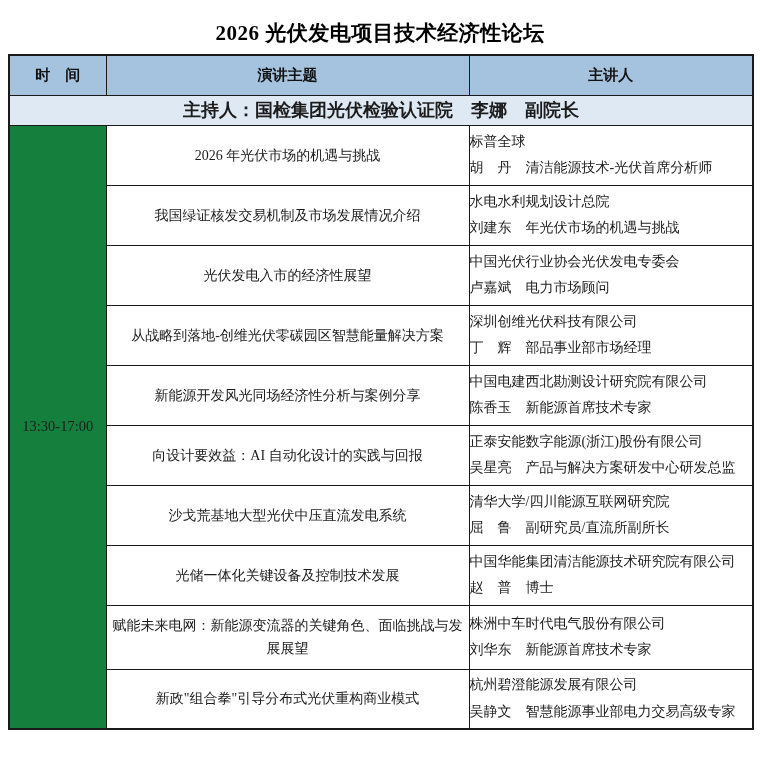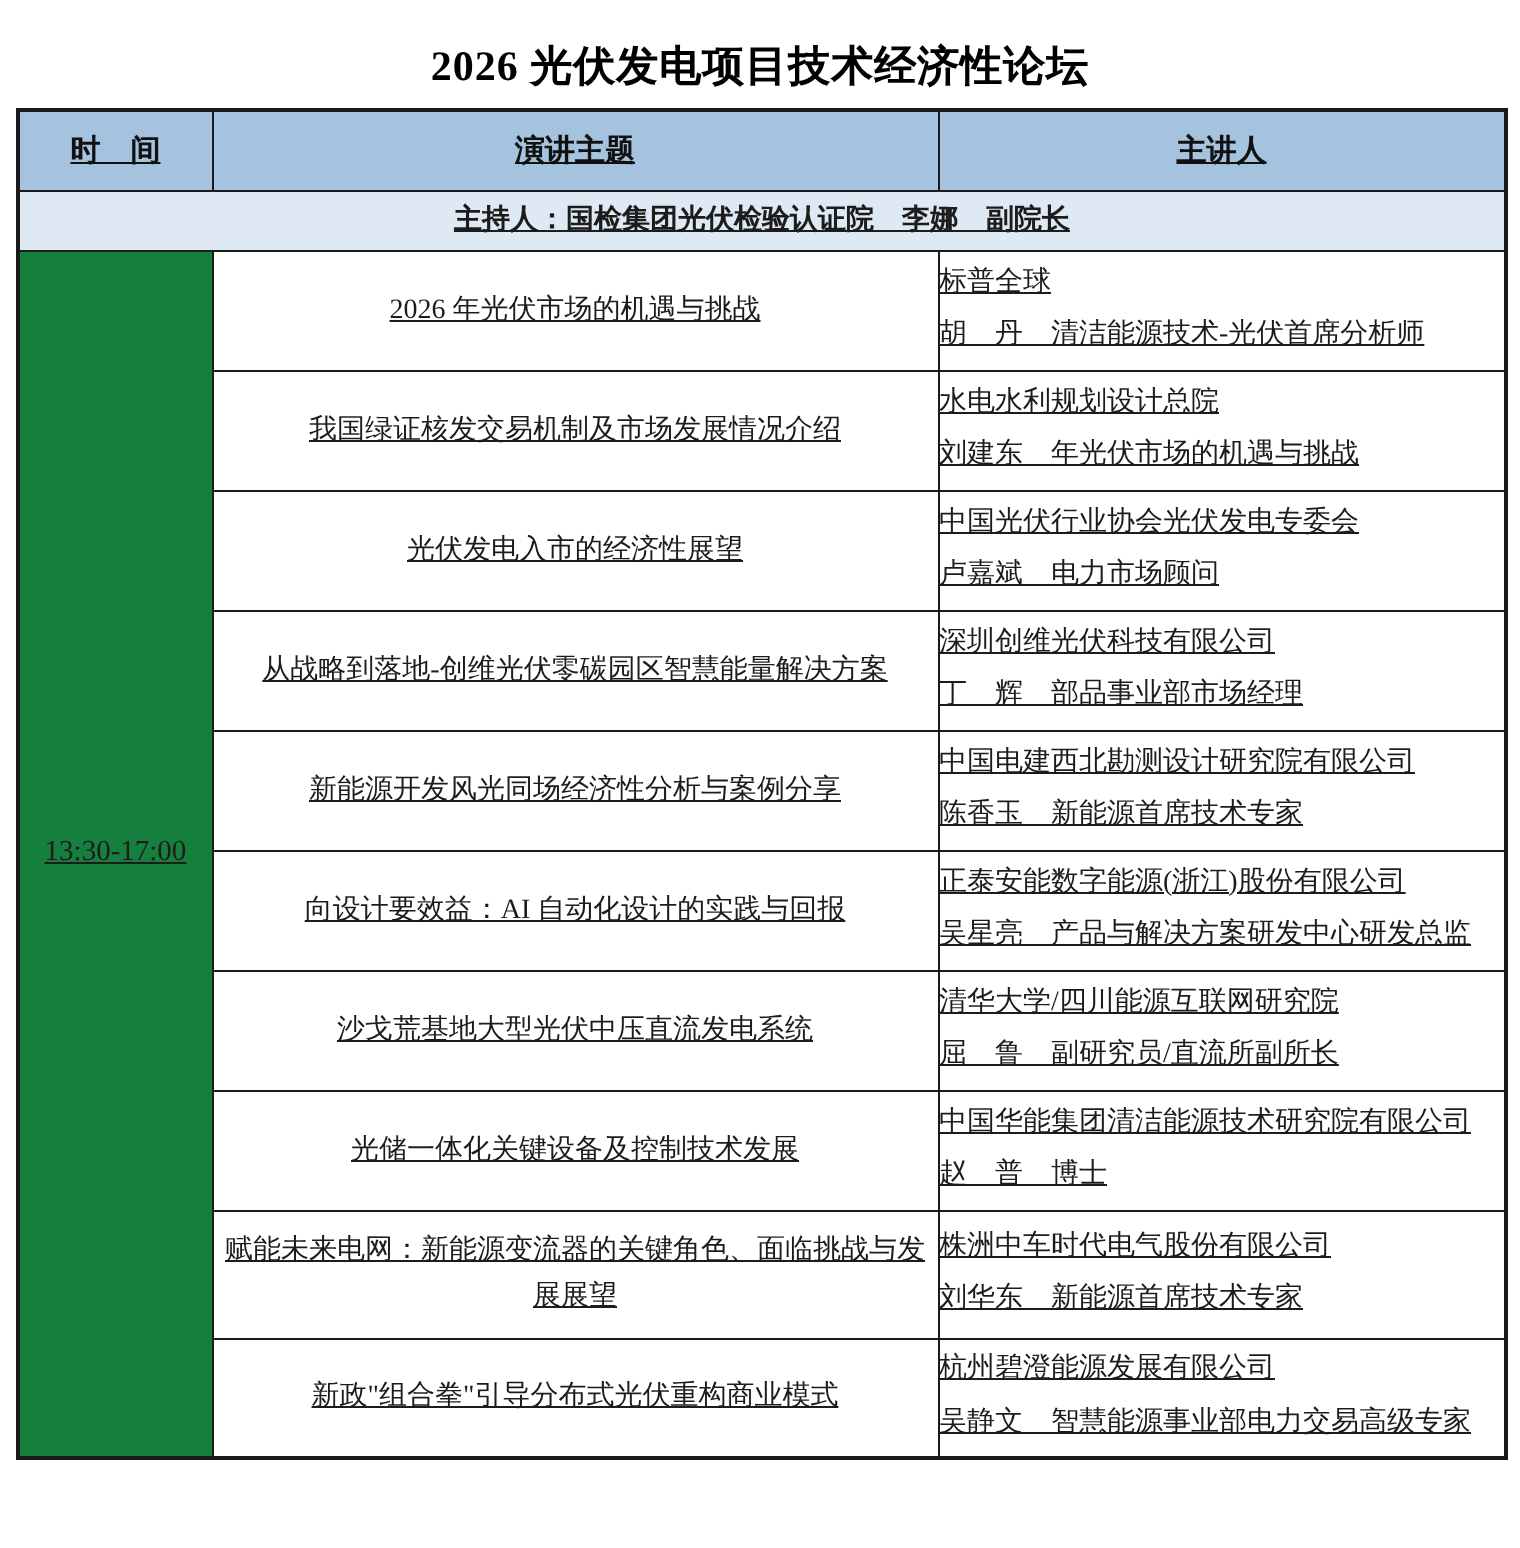--- a/index.html
+++ b/index.html
@@ -44,42 +44,41 @@
     width: 744px;
     margin: 9px 8px 0 8px;
     border: 2px solid #1a1a1a;
     font-size: 14px;
   }
   table.agenda th,
   table.agenda td {
     border: 1px solid #1a1a1a;
     padding: 0;
     overflow: hidden;
-    text-decoration: underline;
   }
   col.c-time    { width: 97px;  }
   col.c-topic   { width: 363px; }
   col.c-speaker { width: 284px; }
 
   tr.head-row { height: 40px; }
   tr.head-row th {
     background: #a5c2de;
     font-size: 15px;
     font-weight: bold;
     text-align: center;
     vertical-align: middle;
     color: #111111;
   }
   tr.moderator-row { height: 30px; }
   tr.moderator-row td {
     background: #dfe9f4;
     font-weight: bold;
     text-align: center;
     vertical-align: middle;
-    font-size: 14px;
+    font-size: 18px;
   }
   tr.body-row { height: 60px; }
   tr.body-row.tall { height: 64px; }
 
   td.time-cell {
     text-align: center;
     vertical-align: middle;
     font-size: 14.5px;
     background: #15803d;
   }

